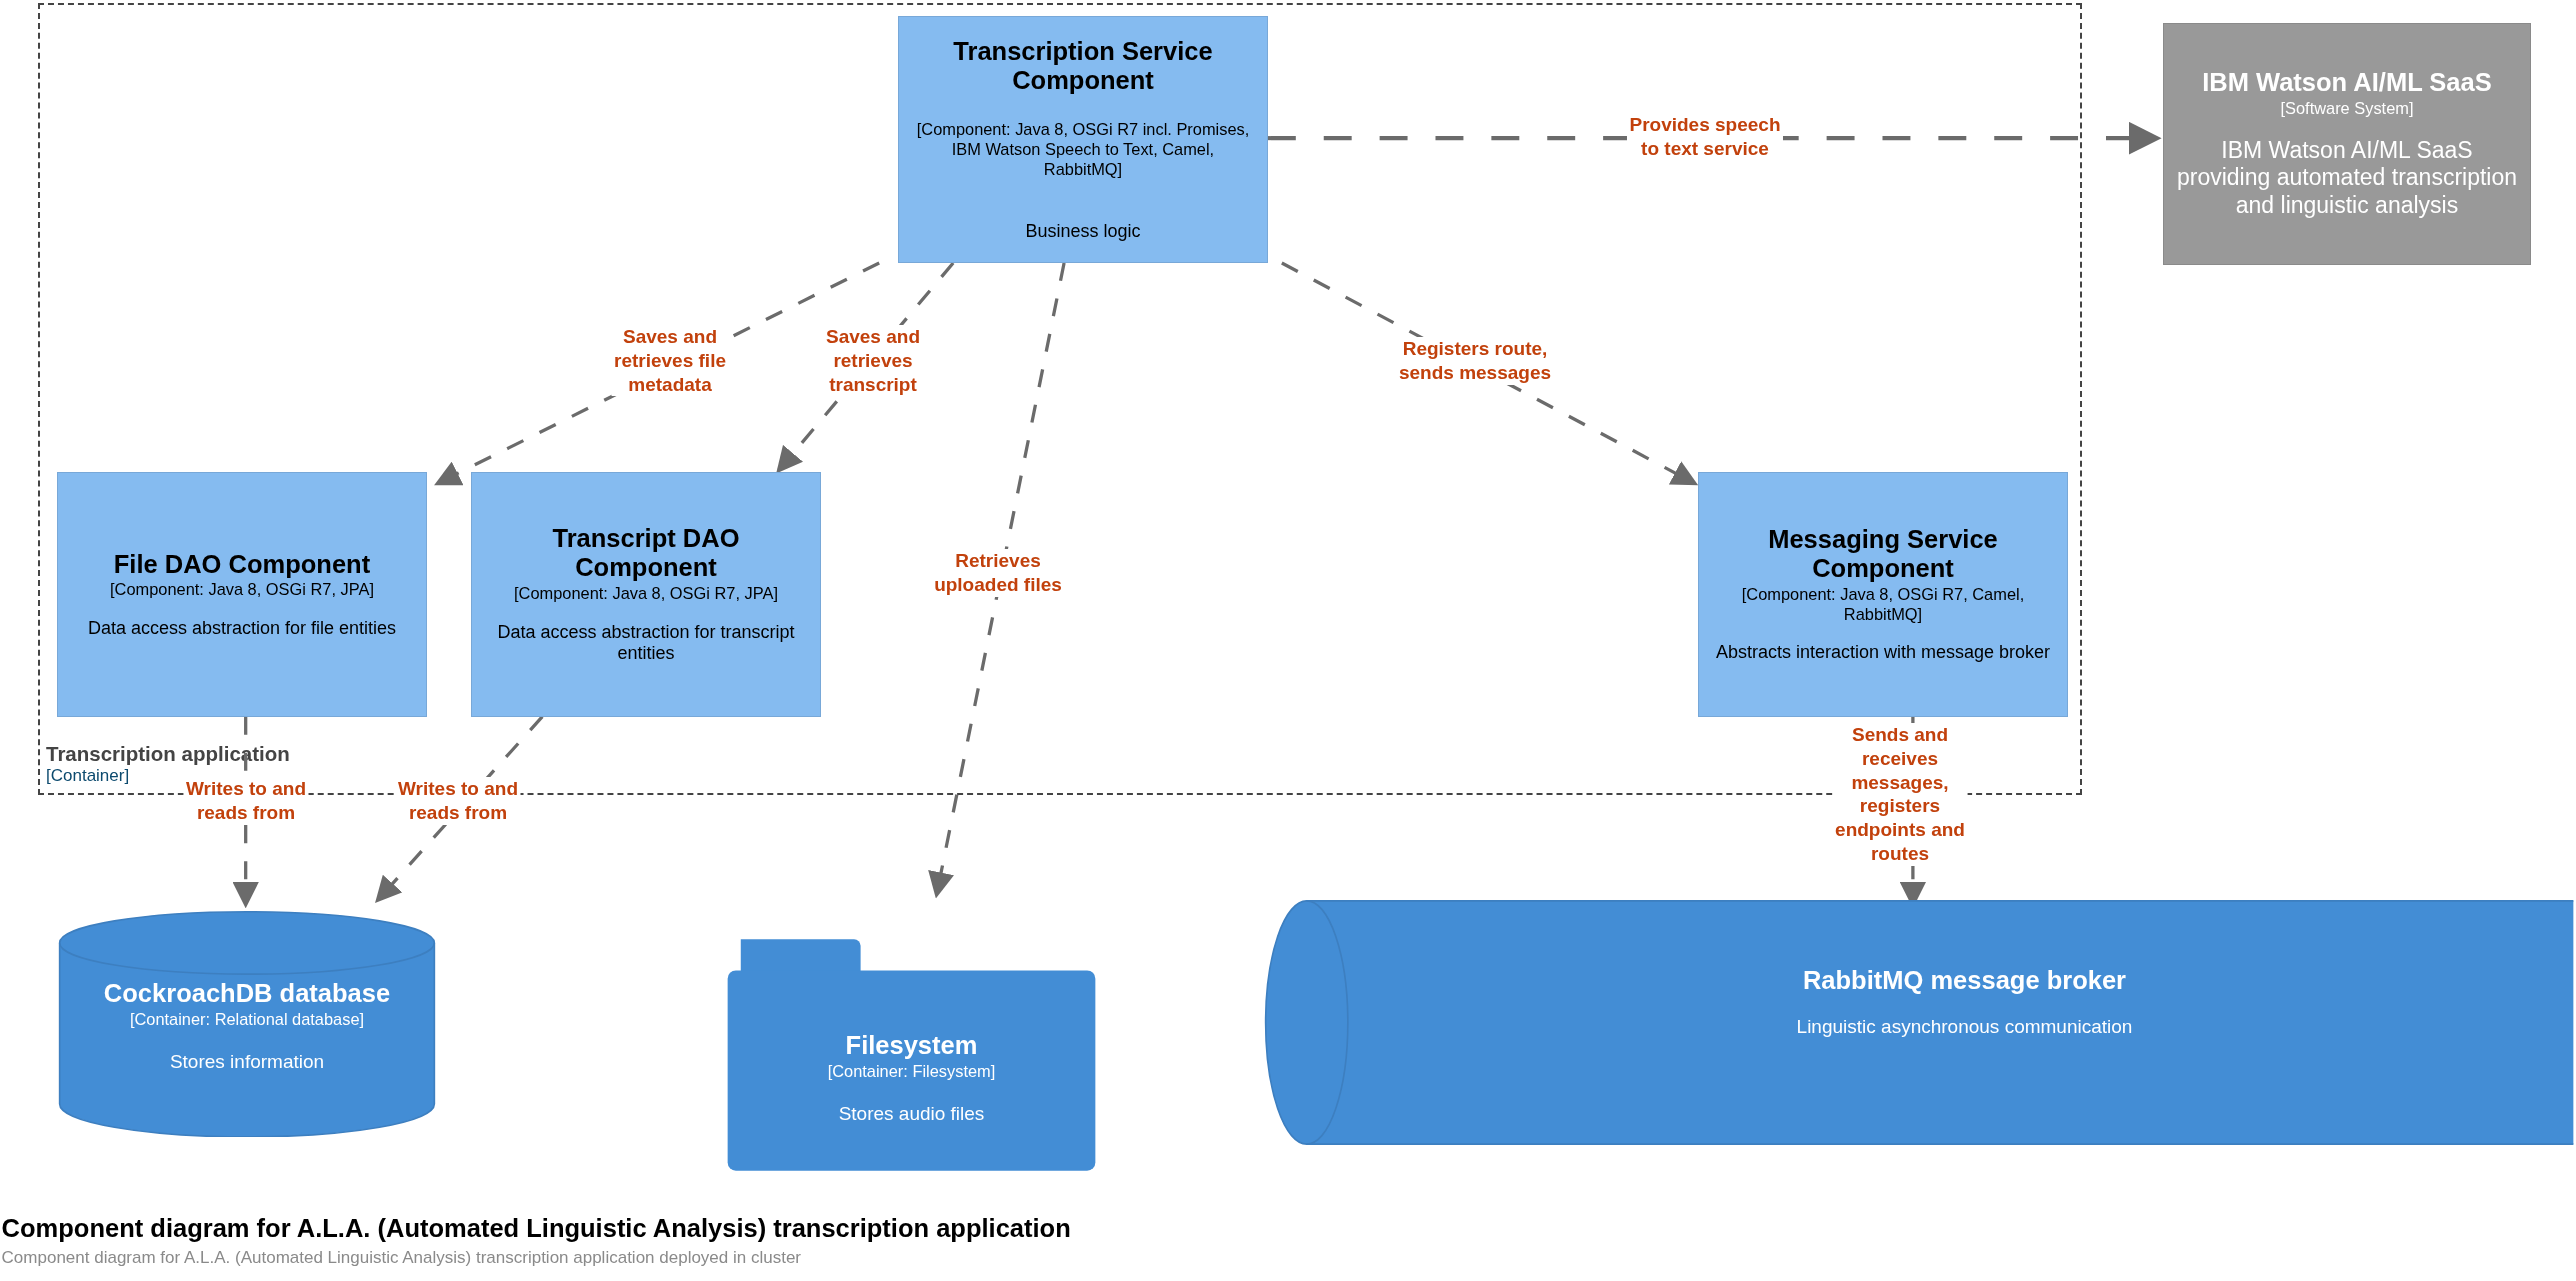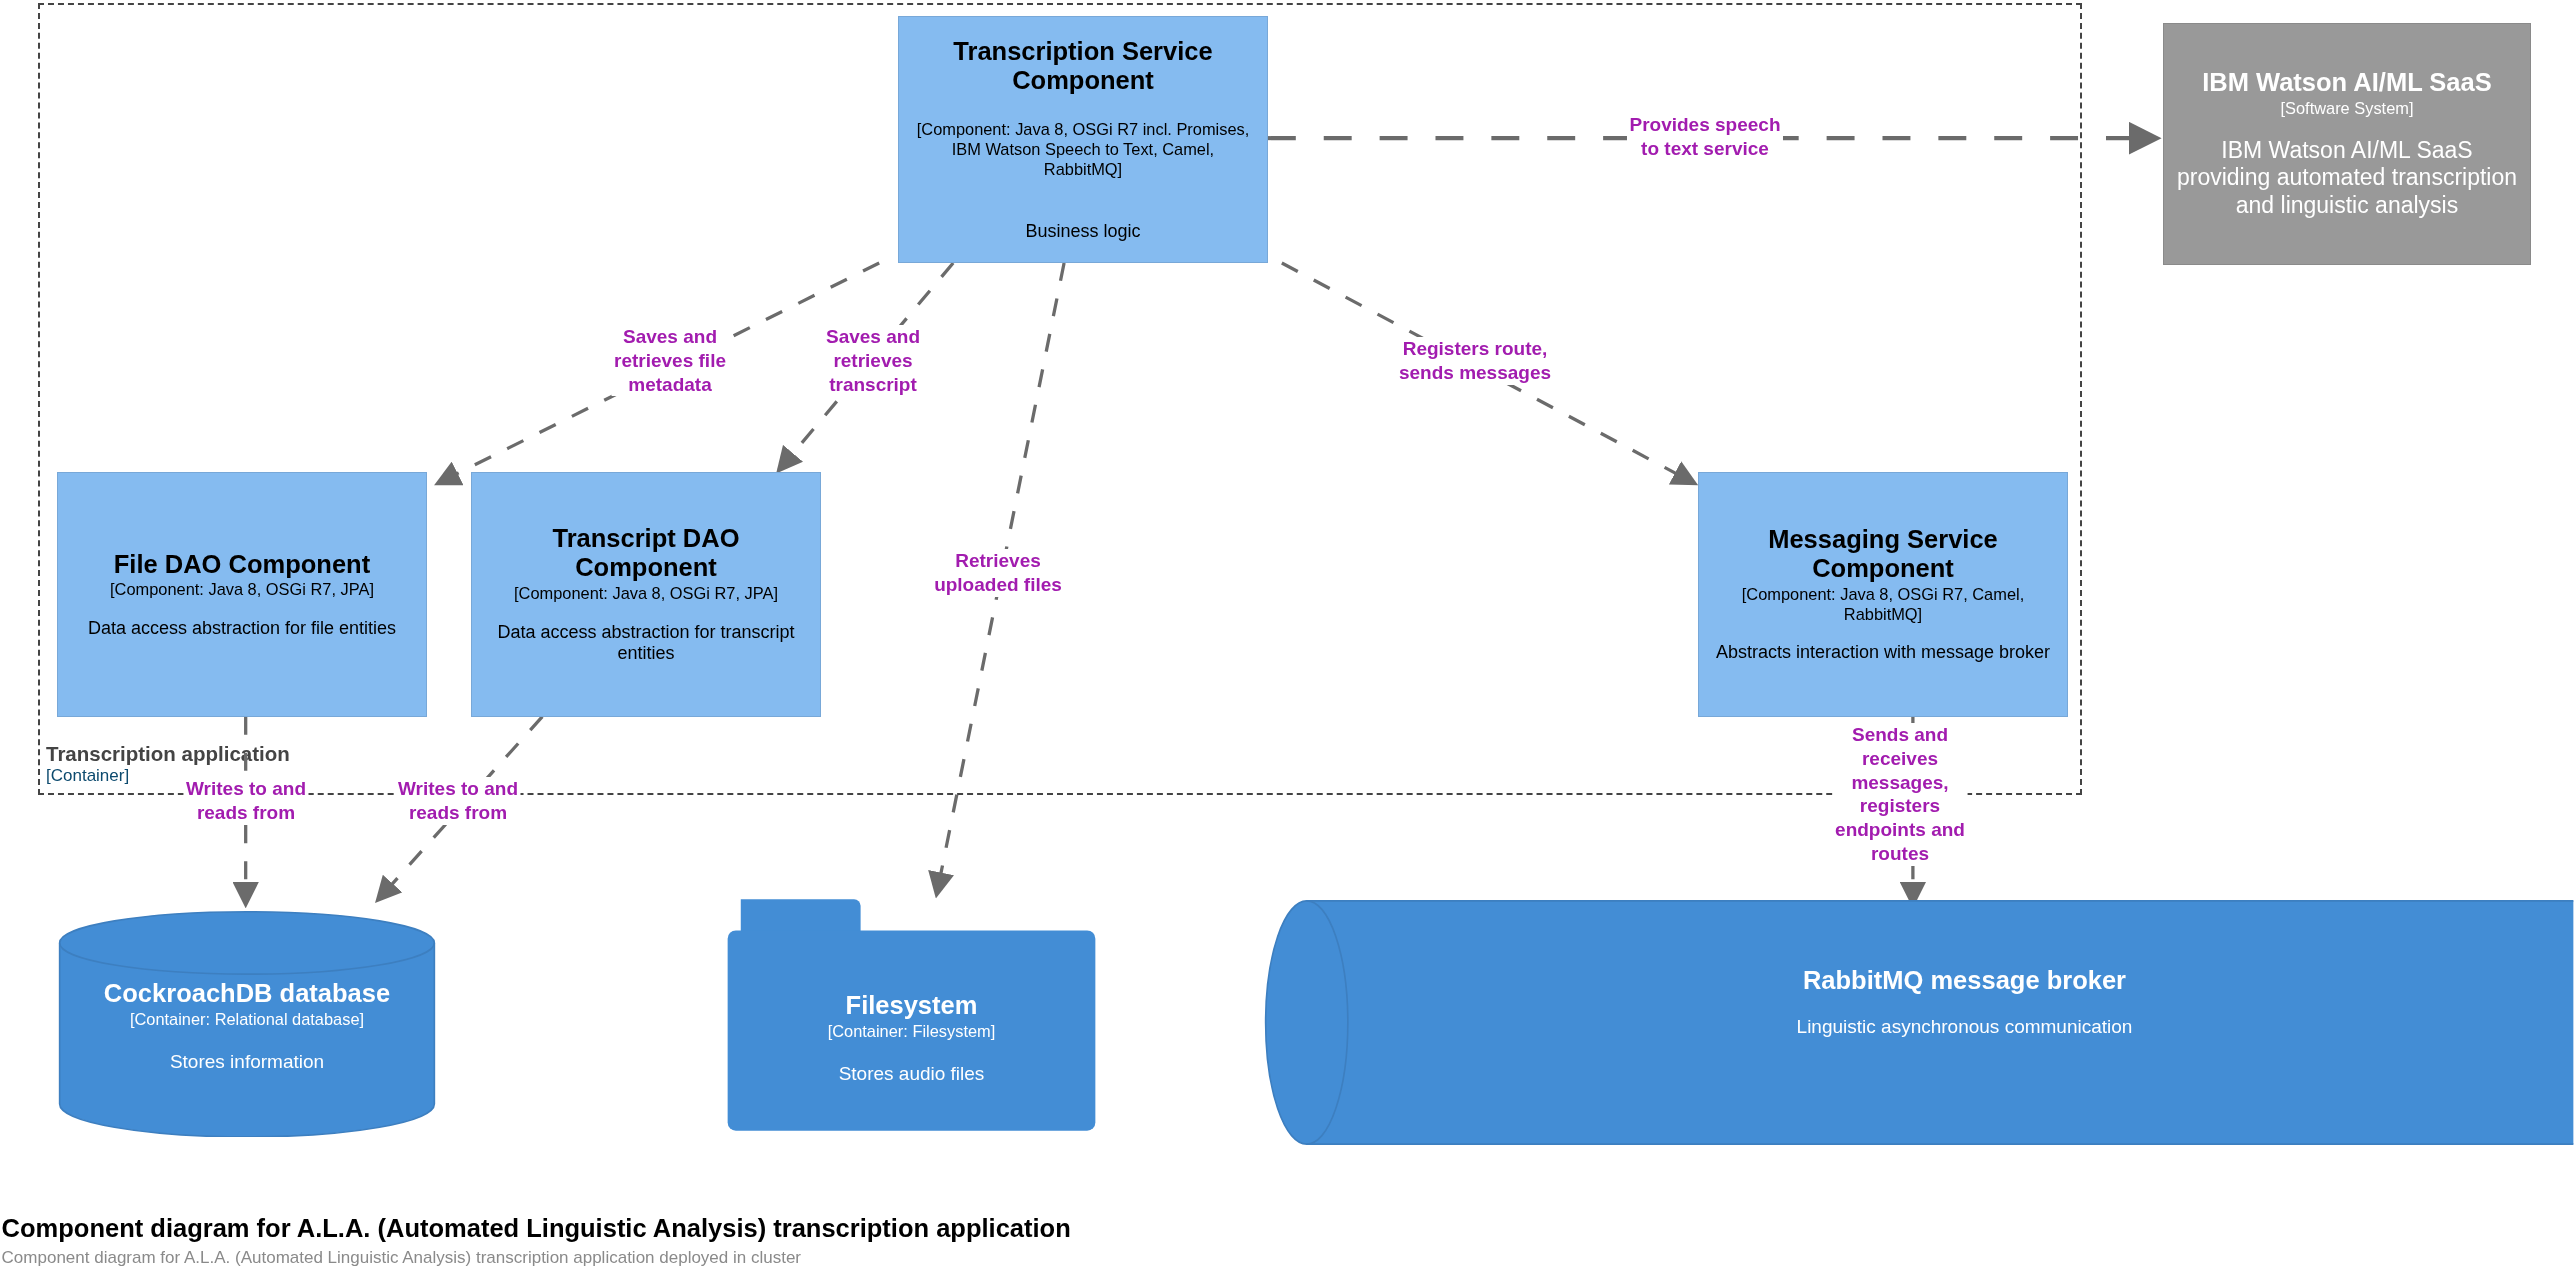--- a/index.html
+++ b/index.html
@@ -70,21 +70,21 @@
     pointer-events:none;
   }
   .shape-text .title{font-weight:bold;font-size:25.5px;line-height:1.14;}
   .shape-text .tech{font-size:16.4px;line-height:1.2;margin-top:1.6px;}
   .shape-text .desc{font-size:19px;line-height:1.2;margin-top:21.4px;}
 
   svg.edges{position:absolute;left:0;top:0;width:2576px;height:1282px;overflow:visible;}
 
   .edge-label{
     position:absolute;
-    color:#a21caf;
+    color:#c2410c;
     font-weight:bold;
     font-size:19px;
     line-height:1.25;
     text-align:center;
     white-space:pre-line;
     transform:translateX(-50%);
     background:#ffffff;
     padding:0 2.5px;
   }
 
@@ -186,21 +186,21 @@
       <ellipse cx="230" cy="40" rx="228" ry="38" fill="#438dd5" stroke="#3d7fc0" stroke-width="2"></ellipse>
       <path d="M 2 40 L 2 236 A 228 40 0 0 0 458 236 L 458 40" fill="none" stroke="#3d7fc0" stroke-width="2"></path>
     </svg>
     <div class="shape-text" style="top:69px;">
       <div class="title">CockroachDB database</div>
       <div class="tech">[Container: Relational database]</div>
       <div class="desc">Stores information</div>
     </div>
   </div>
 
-  <div class="folder" style="left:726px;top:891px;width:371px;height:243px;">
+  <div class="folder" style="left:726px;top:931px;width:371px;height:243px;">
     <svg width="371" height="243" viewBox="0 0 452 296">
       <path d="M 18 10 L 156 10 A 8 8 0 0 1 164 18 L 164 60 L 18 60 Z" fill="#438dd5"></path>
       <rect x="2" y="48" width="448" height="244" rx="10" ry="10" fill="#438dd5"></rect>
     </svg>
     <div class="shape-text" style="top:100px;">
       <div class="title">Filesystem</div>
       <div class="tech">[Container: Filesystem]</div>
       <div class="desc">Stores audio files</div>
     </div>
   </div>

